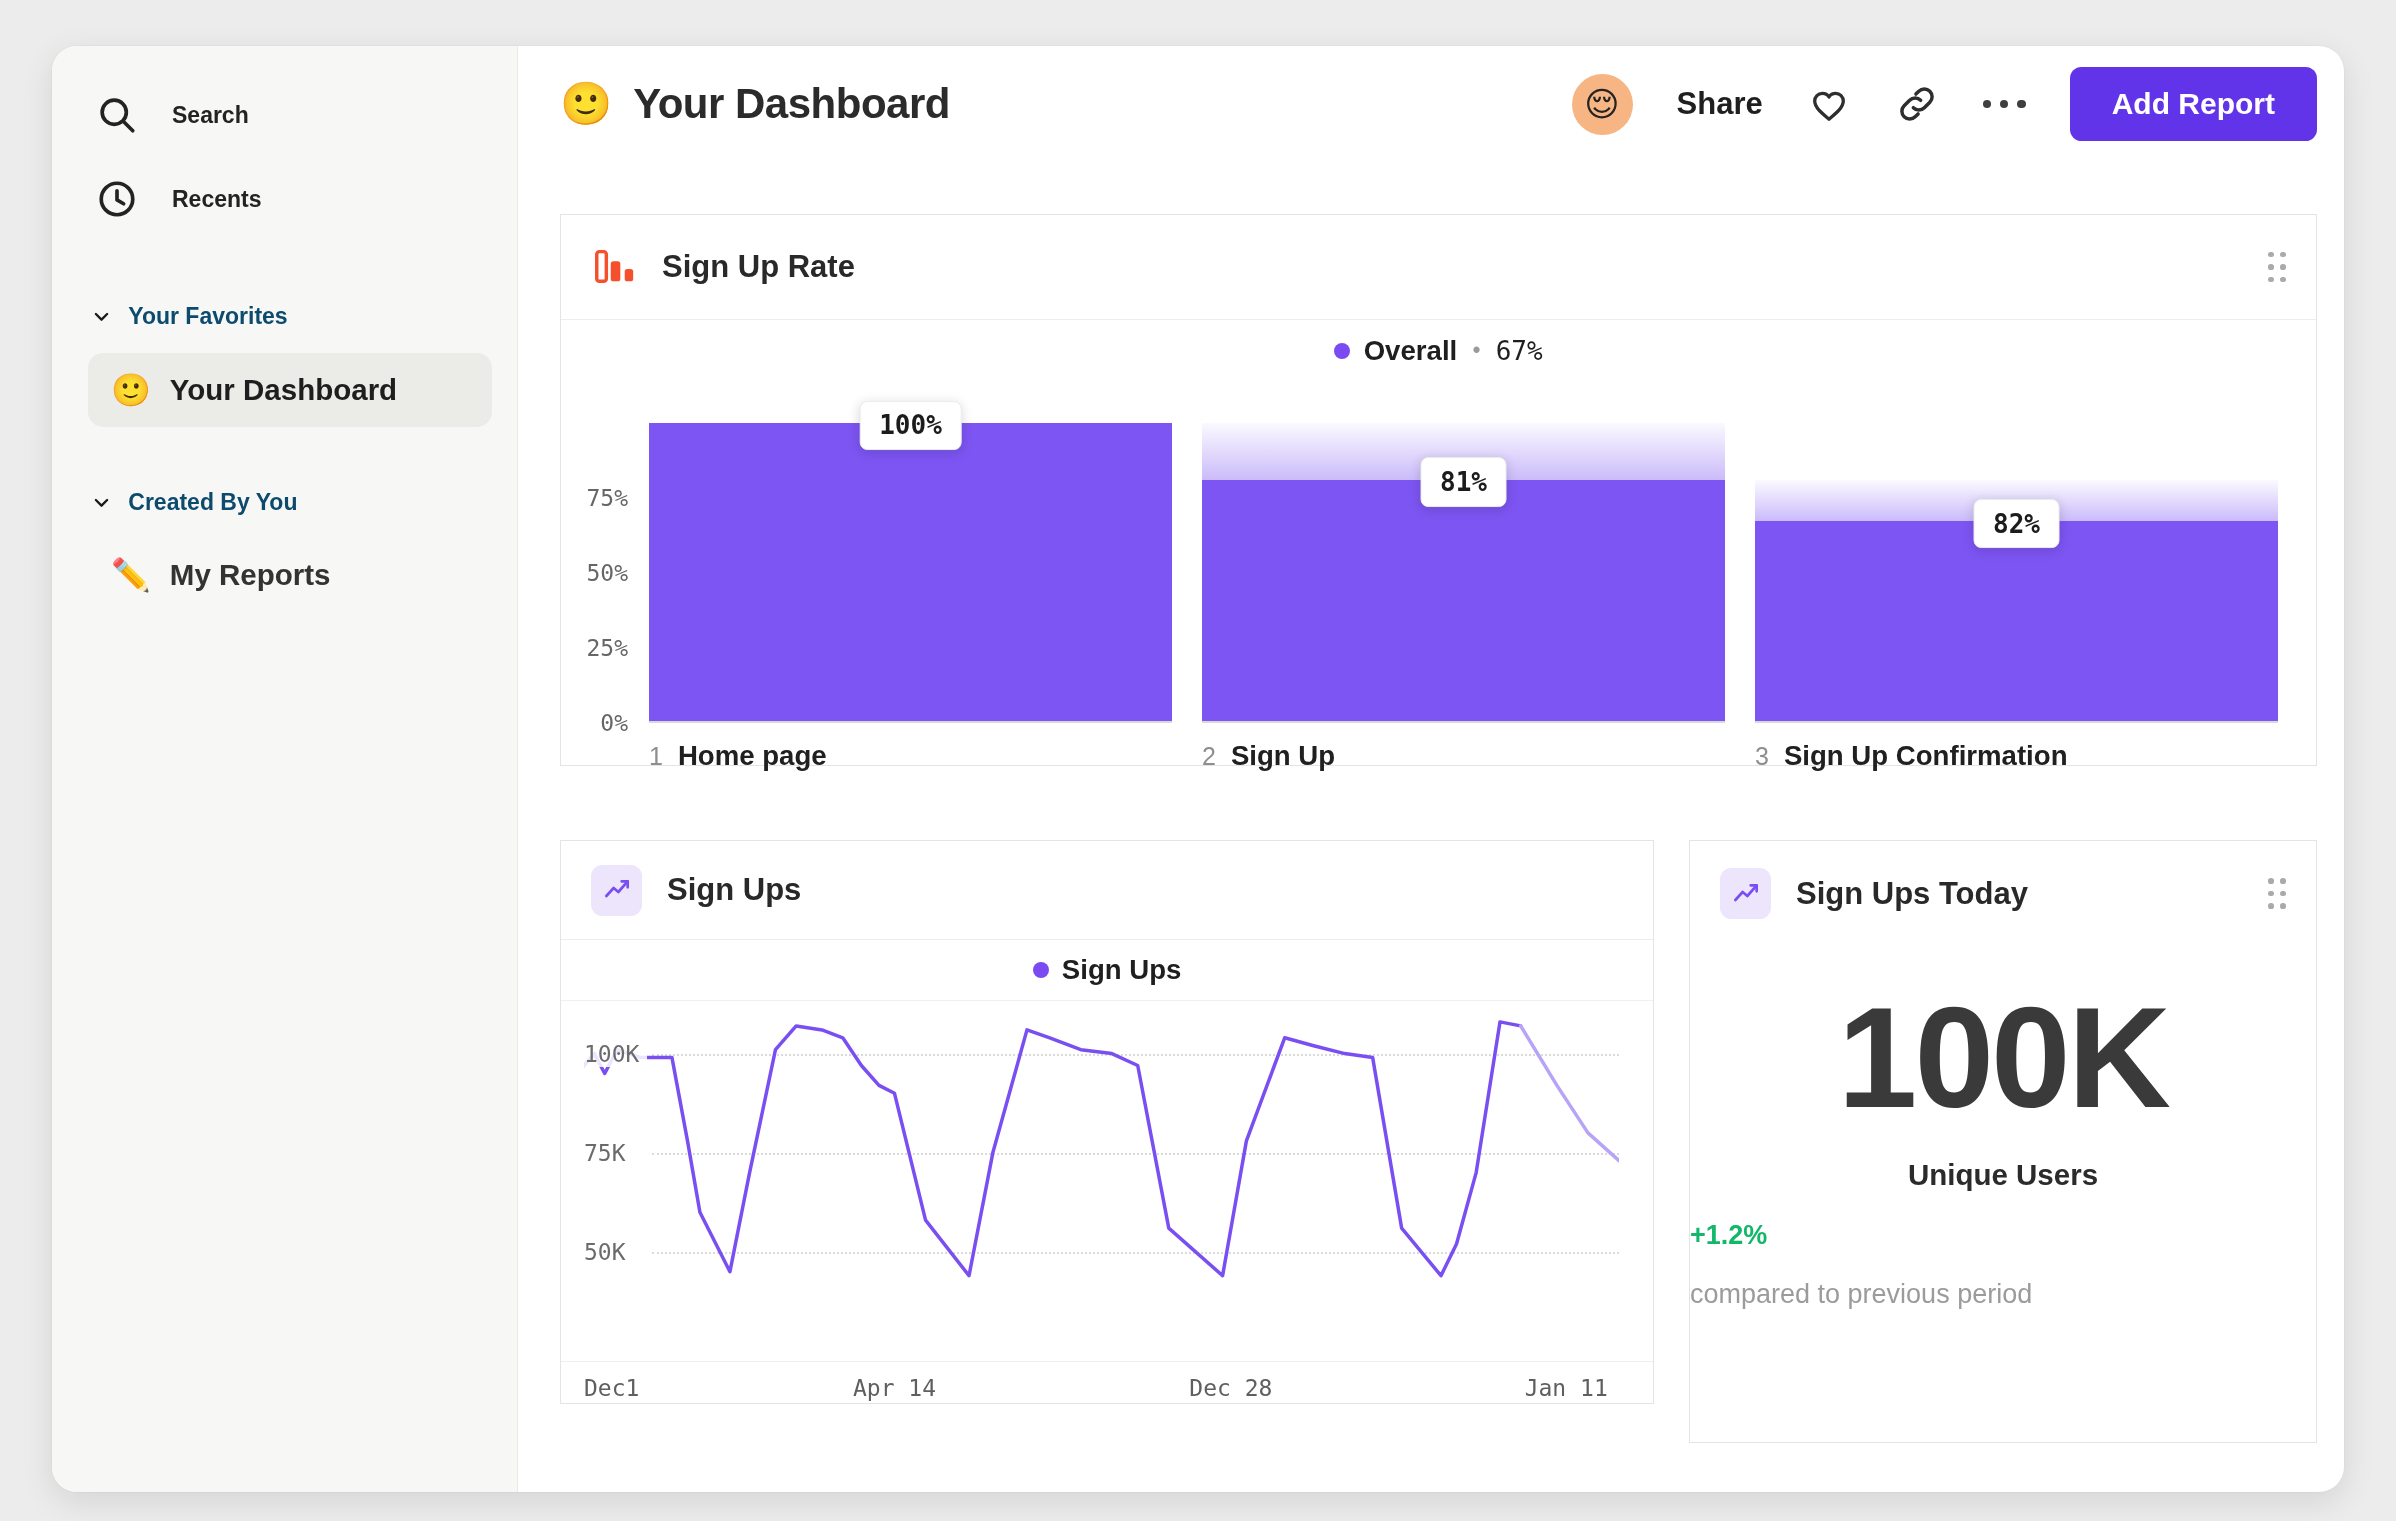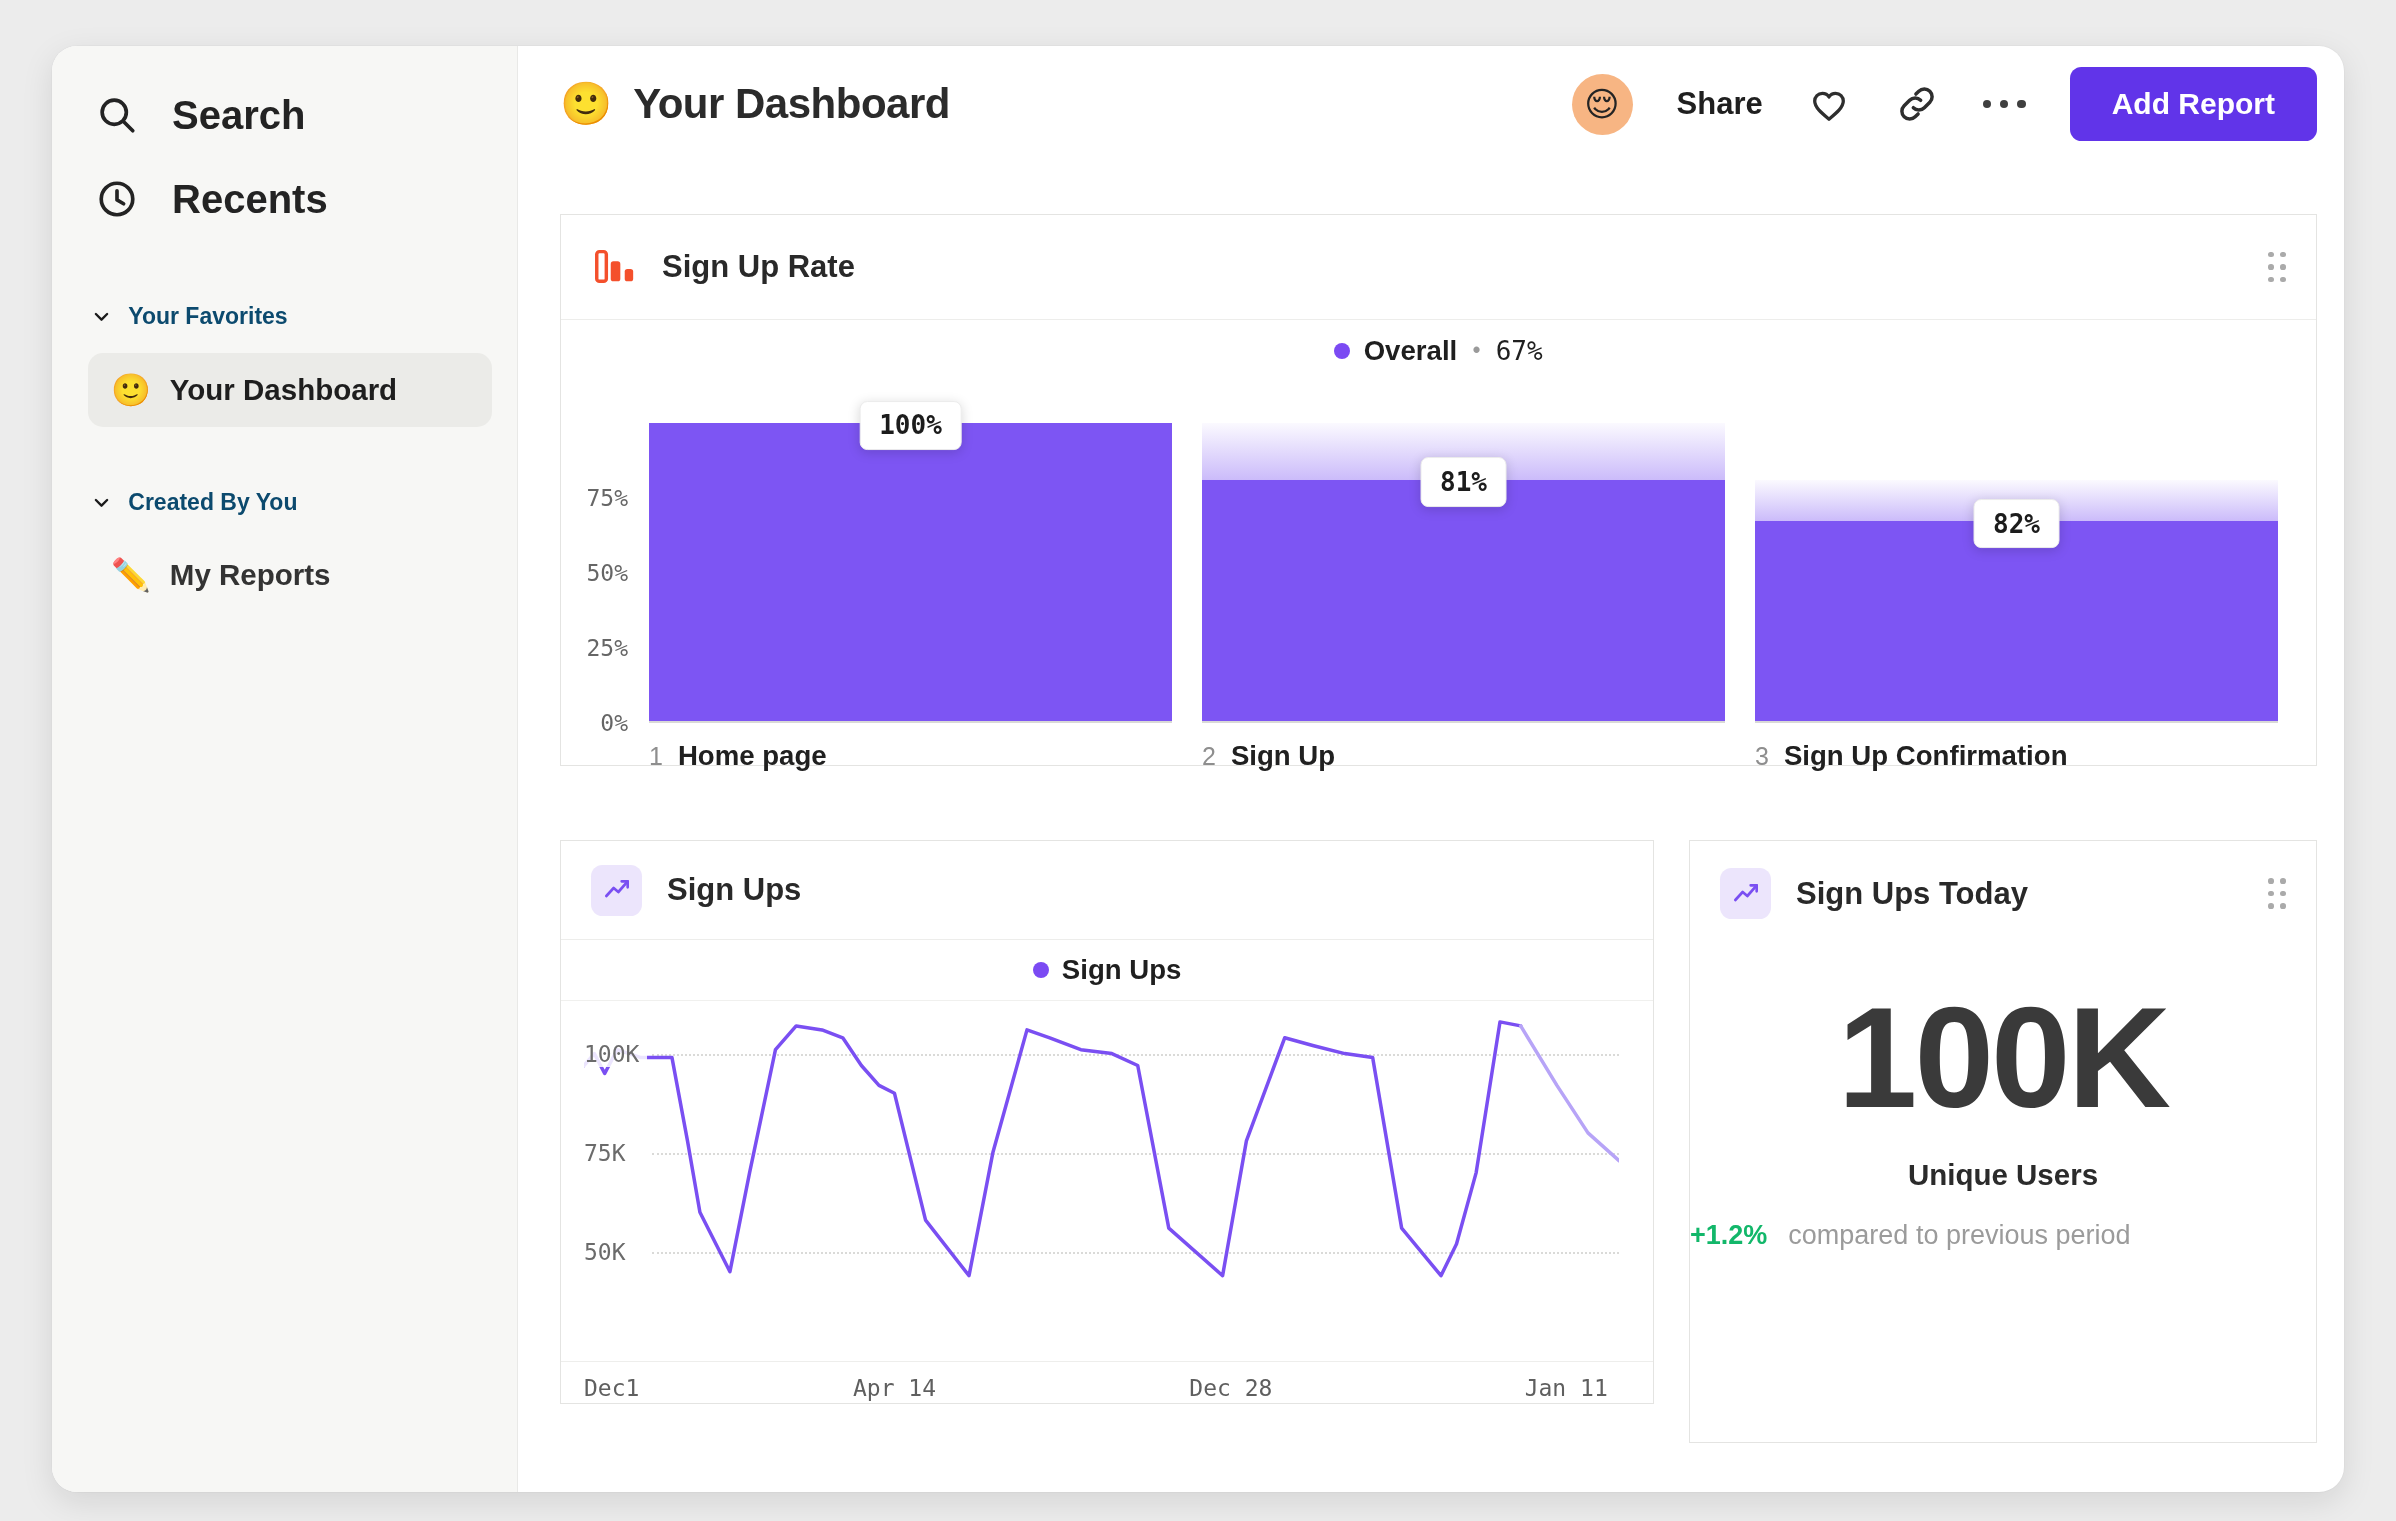--- a/index.html
+++ b/index.html
@@ -22,21 +22,21 @@
     width:466px; min-width:466px; background:#f7f7f5;
     border-right:1px solid #e9e9e7;
     padding:27px 25px 0 36px;
   }
   .nav-item { display:flex; align-items:center; gap:27px; height:84px; cursor:pointer; }
   .nav-icon { width:57px; height:57px; display:flex; align-items:center; justify-content:center; }
   .nav-icon svg { width:44px; height:44px; }
   .plus-tile { width:57px; height:57px; background:#e9e9e6; border-radius:13.3px;
     display:flex; align-items:center; justify-content:center; }
   .plus-tile svg { width:34px; height:34px; }
-  .nav-label { font-size:40px; font-weight:600; color:#232323; }
+  .nav-label { font-size:23px; font-weight:600; color:#232323; }
 
   .section { margin-top:49px; }
   .section-header { display:flex; align-items:center; gap:13.3px; height:53px;
     font-size:23px; font-weight:700; color:#0c4a6e; cursor:pointer; }
   .chev { display:flex; }
   .chev svg { width:27px; height:27px; }
   .side-item { display:flex; align-items:center; gap:19px; height:74px;
     border-radius:15px; padding:0 23px; margin-top:9.5px; cursor:pointer;
     font-size:29.5px; color:#1e1e1e; }
   .side-item.selected { background:#ebebe8; font-weight:700; }
@@ -117,21 +117,21 @@
   .line-xrow { border-top:1.9px solid #eeeeec; height:53px; margin-top:9.5px; }
   .l-xtrack { position:relative; margin:0 34px 0 23px; height:100%; }
   .l-xlab { position:absolute; top:13.3px; font-family:"DejaVu Sans Mono",monospace;
     font-size:23px; color:#5f5f5f; white-space:nowrap; }
 
   
   .metric-card { flex:1; height:603px; }
   .metric-value { font-size:143px; font-weight:800; color:#3a3a3a; text-align:center;
     margin-top:40px; letter-spacing:-2.9px; line-height:1; }
   .metric-label { font-size:29.5px; font-weight:700; color:#2b2b2b; text-align:center; margin-top:28.5px; }
-  .metric-delta { display:flex; justify-content:flex-start; gap:21px; margin-top:28.5px; font-size:27px; }
+  .metric-delta { display:flex; justify-content:center; gap:28px; margin-top:28.5px; font-size:27px;flex-direction:column; }
   .delta-val { color:#12b76a; font-weight:700; }
   .delta-desc { color:#9b9b9b; }
 </style>
 </head>
 <body>
 
 <div class="shell">
 
   <aside class="sidebar">
     <div class="nav-item">

